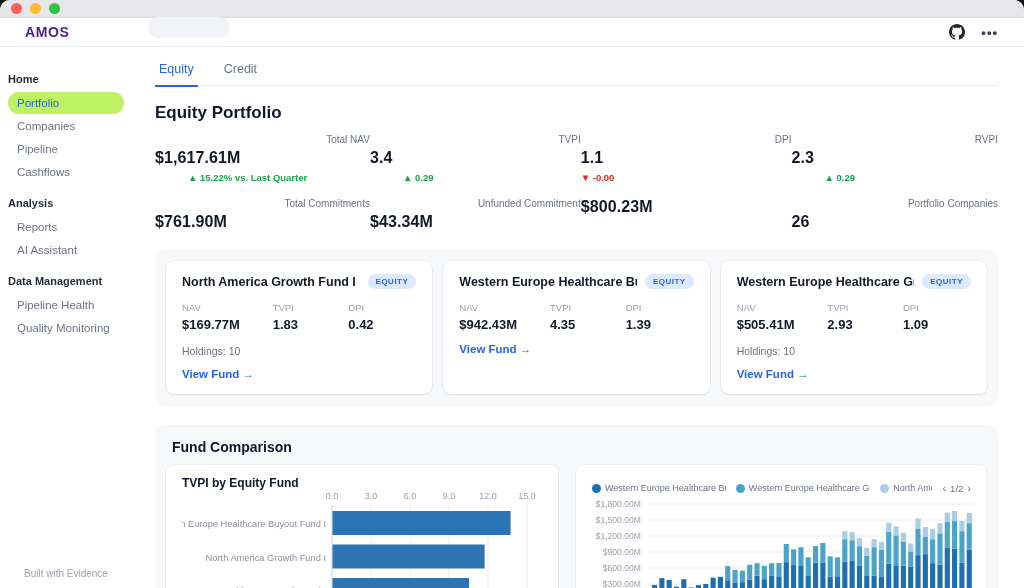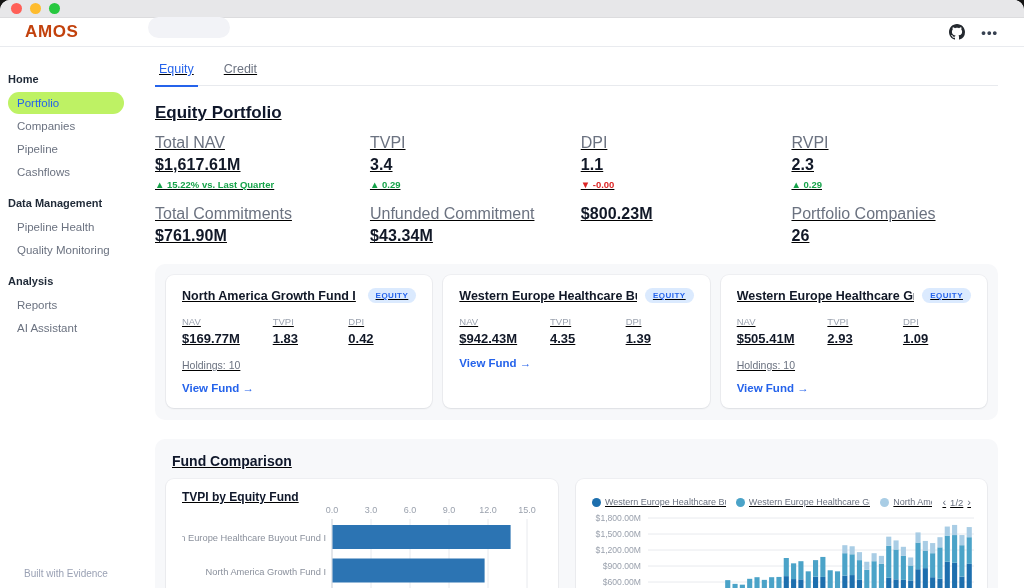--- a/index.html
+++ b/index.html
@@ -6,50 +6,50 @@
   html,body { width:1024px; height:588px; }
   body { background:#141414; font-family:"Liberation Sans", sans-serif; overflow:hidden; }
   .window { position:absolute; inset:0; background:#fff; border-radius:10px 10px 0 0; overflow:hidden; }
 
   
   .titlebar { height:18px; background:#e7e7e9; display:flex; align-items:center; padding-left:11px; gap:8px; border-bottom:1px solid #dcdcde; }
   .light { width:11px; height:11px; border-radius:50%; }
   .light.red { background:#ff5f57; } .light.yellow { background:#febc2e; } .light.green { background:#28c840; }
 
   .appheader { height:29px; background:#fff; border-bottom:1px solid #e9ebef; display:flex; align-items:center; justify-content:space-between; padding:0 26px 0 25px; }
-  .brand { color:#c2410c; font-weight:bold; font-size:17px; letter-spacing:.6px; }
+  .brand { color:#4c1d95; font-weight:bold; font-size:14px; letter-spacing:.6px; }
   .header-right { display:flex; align-items:center; gap:16px; }
   .gh { width:16px; height:16px; fill:#24292f; display:block; }
   .dots { color:#374151; font-size:13px; letter-spacing:1px; font-weight:bold; line-height:1; }
   .blur-pill { position:absolute; left:148px; top:17px; width:82px; height:21px; background:#f2f3f7; border-radius:11px; }
 
   
   .layout { display:flex; height:541px; }
   .sidebar { width:130px; flex:none; padding:18px 6px 10px 8px; position:relative; }
   .side-section { margin-bottom:14px; }
   .side-label { font-size:11px; font-weight:bold; color:#1f2937; margin:8px 0 7px 0; }
   .side-item { font-size:11.5px; color:#6b7280; padding:5px 9px; border-radius:14px; margin:1px 0; cursor:pointer; white-space:nowrap; }
   .side-item.active { background:#bef264; color:#2563eb; }
   .side-footer { position:absolute; left:24px; bottom:9px; font-size:10px; color:#9aa1b4; }
 
-  .main { flex:1; min-width:0; padding:8px 26px 8px 25px;text-decoration:underline; }
+  .main { flex:1; min-width:0; padding:8px 26px 8px 25px; }
 
   
   .tabs { display:flex; gap:22px; border-bottom:1px solid #e8eaee; }
   .tab { font-size:12.5px; color:#6b7280; padding:7px 4px 9px; cursor:pointer; }
   .tab.active { color:#2563eb; box-shadow:0 2px 0 0 #2563eb; }
 
   .page-title { font-size:17px; font-weight:bold; color:#0f172a; margin:17px 0 11px; }
 
   
   .kpi-grid { display:grid; grid-template-columns:1.02fr 1fr 1fr .98fr; row-gap:15px; }
-  .kpi-label { font-size:16px; color:#6b7280; margin-bottom:4px; }
+  .kpi-label { font-size:10px; color:#6b7280; margin-bottom:4px;text-align:right; }
   .kpi-value { font-size:16px; font-weight:bold; color:#111827; letter-spacing:.1px; }
   .kpi-delta { font-size:9.5px; margin-top:5px; font-weight:bold; }
-  .kpi-delta.up { color:#16a34a; } .kpi-delta.down { color:#dc2626; }
+  .kpi-delta.up { color:#16a34a;margin-left:33px; } .kpi-delta.down { color:#dc2626; }
 
   
   .section { background:#f7f8fa; border-radius:10px; padding:11px 11px 12px; margin-top:19px; }
   .section-title { font-size:14px; font-weight:bold; color:#0f172a; margin:3px 0 10px 6px; }
 
   .cards { display:flex; gap:11px; }
   .fund-card { flex:1; min-width:0; background:#fff; border-radius:8px; padding:13px 16px 12px; box-shadow:0 1px 2px rgba(16,24,40,.07), 0 0 0 1px rgba(16,24,40,.04); }
   .fund-head { display:flex; align-items:center; justify-content:space-between; }
   .fund-name { font-size:12.5px; font-weight:bold; color:#111827; white-space:nowrap; overflow:hidden; }
   .badge { flex:none; margin-left:8px; font-size:8px; font-weight:bold; letter-spacing:.5px; color:#2563eb; background:#dbeafe; border-radius:9px; padding:3px 8px; }
@@ -100,28 +100,28 @@
 
     <div class="sidebar">
       <div class="side-section">
         <div class="side-label">Home</div>
         <div class="side-item active">Portfolio</div>
         <div class="side-item">Companies</div>
         <div class="side-item">Pipeline</div>
         <div class="side-item">Cashflows</div>
       </div>
       <div class="side-section">
+        <div class="side-label">Analysis</div>
+        <div class="side-item">Reports</div>
+        <div class="side-item">AI Assistant</div>
+      </div>
+      <div class="side-section">
         <div class="side-label">Data Management</div>
         <div class="side-item">Pipeline Health</div>
         <div class="side-item">Quality Monitoring</div>
-      </div>
-      <div class="side-section">
-        <div class="side-label">Analysis</div>
-        <div class="side-item">Reports</div>
-        <div class="side-item">AI Assistant</div>
       </div>
       <div class="side-footer">Built with Evidence</div>
     </div>
 
     <div class="main">
 
       <div class="tabs">
         <div class="tab active">Equity</div>
         <div class="tab">Credit</div>
       </div>

